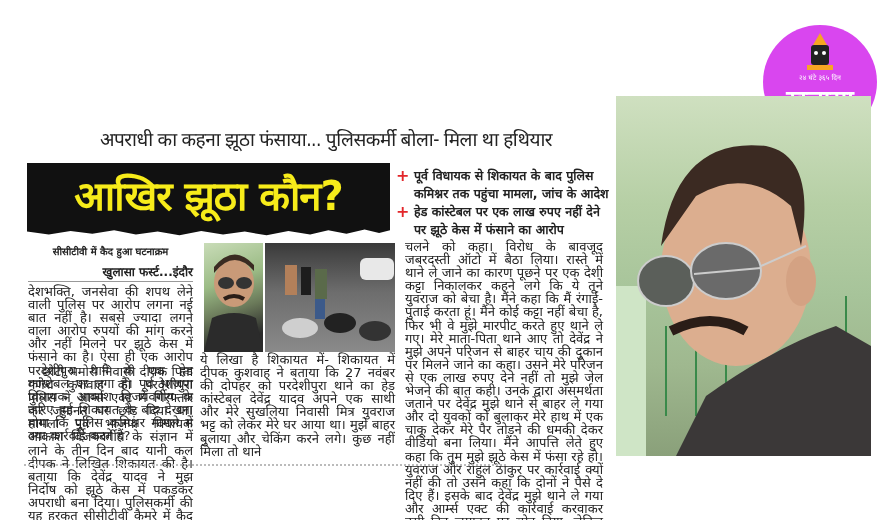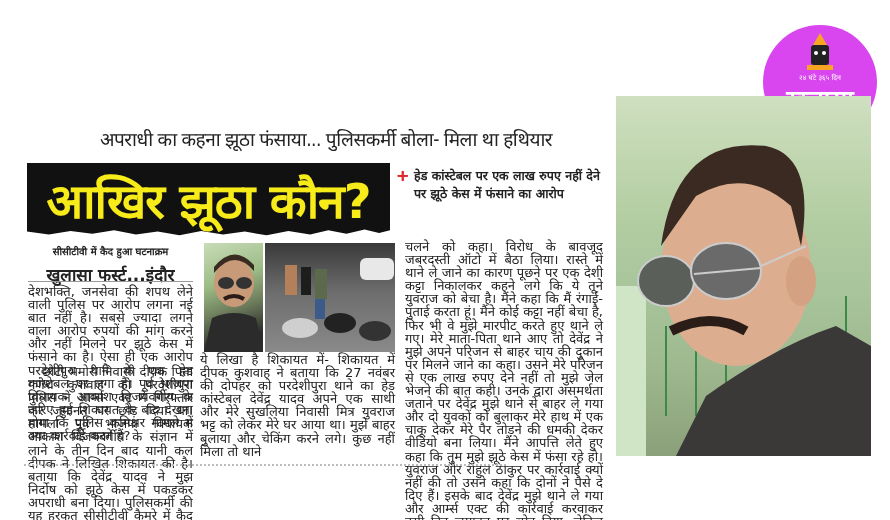--- a/index.html
+++ b/index.html
@@ -20,32 +20,32 @@
   }
 
   
   .headbox {
     left:27px; top:163px; width:363px; height:73px;
     background:#111;
     clip-path: polygon(0 0,100% 0,100% 92%,97% 96%,93% 91%,88% 97%,83% 92%,78% 98%,72% 93%,66% 99%,60% 94%,54% 98%,48% 93%,42% 99%,36% 94%,30% 98%,24% 92%,18% 97%,12% 93%,6% 98%,0 94%);
   }
   .headtext {
     position:absolute; left:0; right:0; top:4px; text-align:center;
-    font-size:48px; font-weight:bold; color:#f7ec1a; letter-spacing:-1px;
+    font-size:40px; font-weight:bold; color:#f7ec1a; letter-spacing:-1px;
     white-space:nowrap;
   }
 
   
   .bullets { left:396px; top:167px; width:215px; }
   .bullet { position:relative; padding-left:18px; font-size:12.5px; line-height:18px; font-weight:bold; color:#222; margin-bottom:0; }
   .bullet .plus { position:absolute; left:0; top:0; color:#e3262a; font-size:16px; font-weight:bold; }
 
   
   .sub1 { left:28px; top:244px; width:165px; text-align:center; font-size:10px; font-weight:bold; color:#222; white-space:nowrap; }
-  .sub2 { left:28px; top:263px; width:165px; text-align:center; font-size:17px; font-weight:bold; color:#222; white-space:nowrap; }
+  .sub2 { left:28px; top:263px; width:165px; text-align:right; font-size:12px; font-weight:bold; color:#222; white-space:nowrap; }
   .rule { left:28px; top:281px; width:165px; height:1px; background:#999; }
 
   .col { font-size:13px; line-height:13.1px; text-align:justify; color:#222; }
   .col p { margin:0; }
   .col .indent { text-indent:14px; }
   .col1a { left:28px; top:285px; width:165px; }
   .col1b { left:28px; top:365px; width:165px; }
   .col2 { left:200px; top:353px; width:195px; }
   .col3 { left:405px; top:240px; width:198px; }
   .lead { font-weight:normal; }
@@ -95,20 +95,21 @@
 
 <div class="abs kicker">अपराधी का कहना झूठा फंसाया... पुलिसकर्मी बोला- मिला था हथियार</div>
 
 <div class="abs headbox">
   <div class="headtext">आखिर झूठा कौन?</div>
 </div>
 
 <div class="abs bullets">
   <div class="bullet">
     <span class="plus">+</span>
+    <span>पूर्व विधायक से शिकायत के बाद पुलिस कमिश्नर तक पहुंचा मामला, जांच के आदेश</span>
   </div>
   <div class="bullet">
     <span class="plus">+</span>
     <span>हेड कांस्टेबल पर एक लाख रुपए नहीं देने पर झूठे केस में फंसाने का आरोप</span>
   </div>
 </div>
 
 <div class="abs sub1">सीसीटीवी में कैद हुआ घटनाक्रम</div>
 <div class="abs sub2">खुलासा फर्स्ट...इंदौर</div>
 <div class="abs rule"></div>

